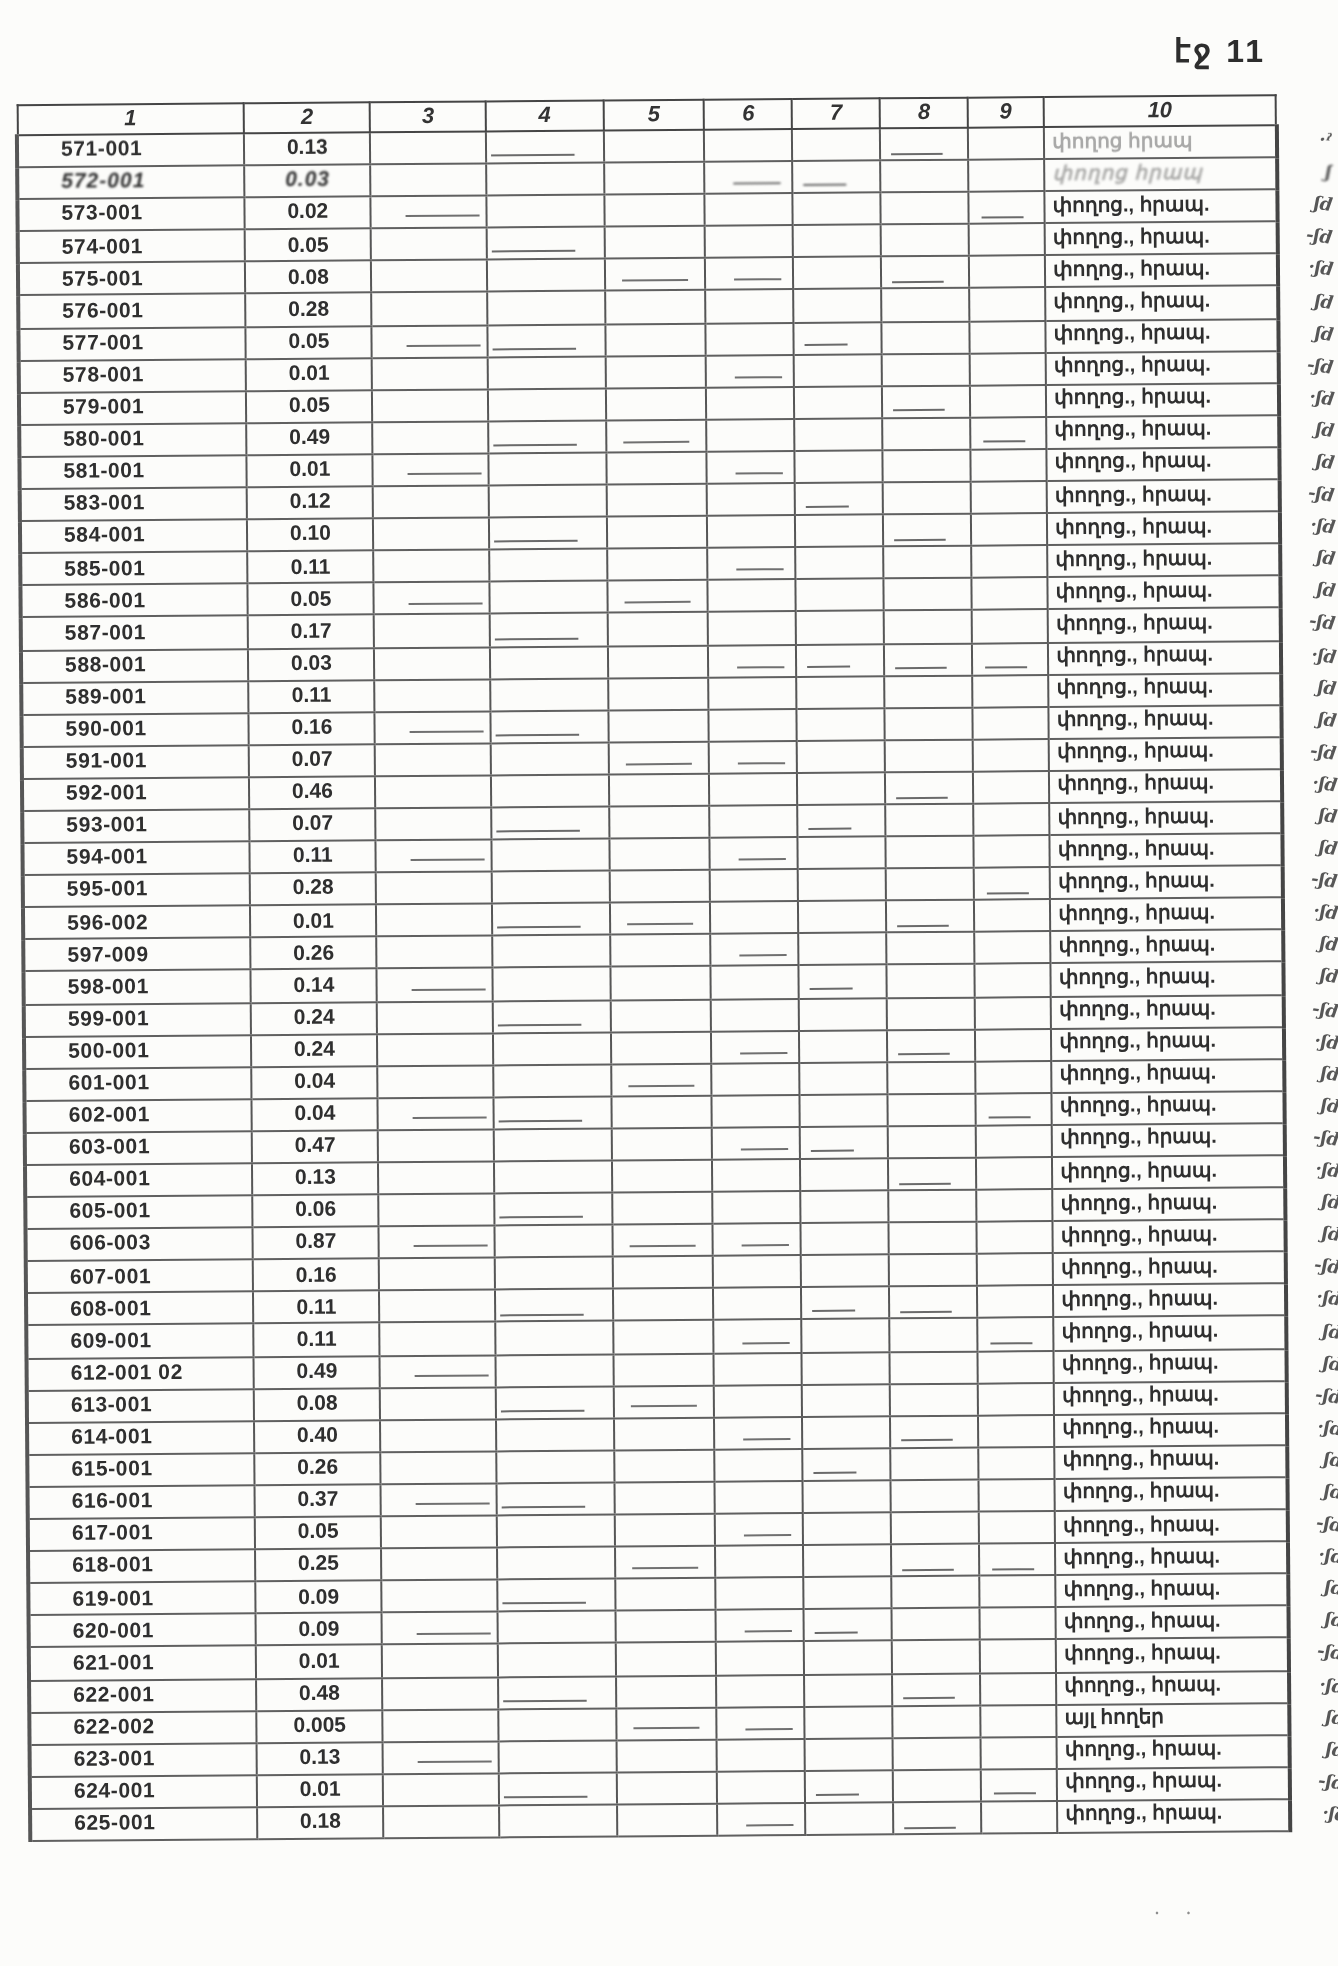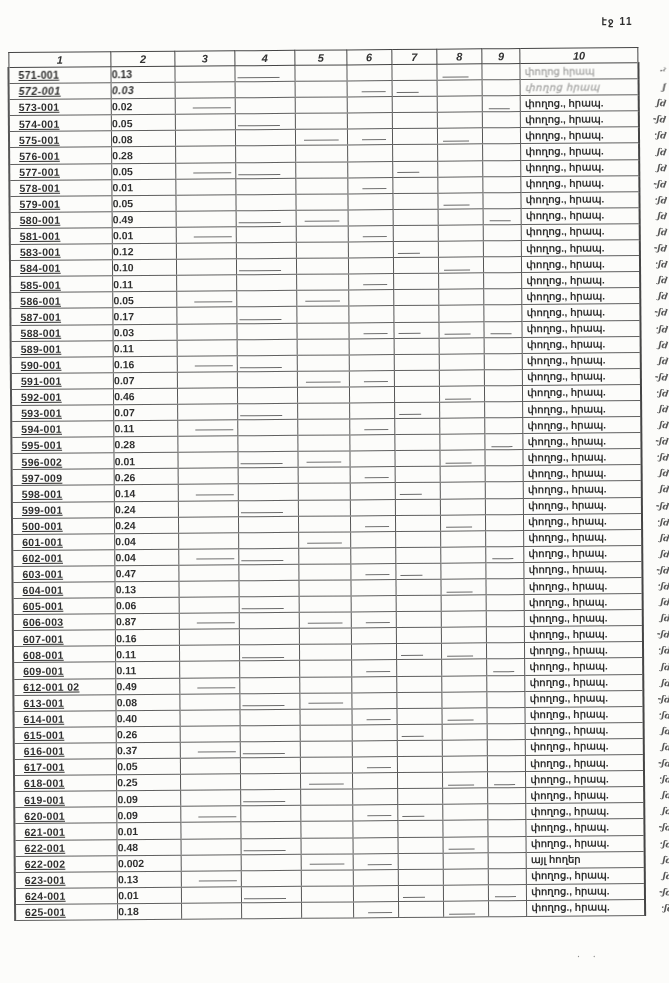--- a/index.html
+++ b/index.html
@@ -3,41 +3,41 @@
 <meta charset="utf-8">
 <style>
   html,body { margin:0; padding:0; background:#e9e9e7; }
   .sheet {
     position:relative; width:669px; height:983px; margin:0 auto;
     background:#fcfcfa; overflow:hidden;
     font-family:"Liberation Sans", sans-serif; color:#343434;
   }
   .page-label {
     position:absolute; top:16px; right:36px;
-    font-size:10px; font-weight:700; letter-spacing:1.5px; color:#2d2d2d;
+    font-size:16px; font-weight:700; letter-spacing:1.5px; color:#2d2d2d;
   }
   .table-wrap {
     position:absolute; left:8px; top:50px;
     transform:rotate(-0.45deg); transform-origin:40% 10%;
   }
   table { border-collapse:collapse; table-layout:fixed; }
   th, td { padding:0; margin:0; line-height:1; overflow:hidden; white-space:nowrap; }
   thead th {
     border:1.8px solid #454545; height:14px;
     font-size:11px; font-style:italic; font-weight:700; color:#333;
     background:#fcfcfa;
   }
   thead th.mark-h { border:none; background:transparent; }
   tbody td {
     border-left:1.6px solid rgba(72,72,72,.92);
     border-bottom:1.35px solid rgba(68,68,68,.85);
     height:15.1px; font-size:10.5px; font-weight:600; color:#2f2f2f;
   }
-  td.c1  { width:94px;  padding-left:9px; border-left-width:2px; letter-spacing:.3px;text-decoration:underline; }
-  td.c2  { width:65px;  }
+  td.c1  { width:94px;  padding-left:21px; border-left-width:2px; letter-spacing:.3px; }
+  td.c2  { width:65px;  text-align:center; }
   td.c3  { width:61px; }
   td.c4  { width:62px; }
   td.c5  { width:53px; }
   td.c6  { width:46px; }
   td.c7  { width:46px; }
   td.c8  { width:46px; }
   td.c9  { width:39px; }
   td.c10 { width:114px; border-right:2px solid #454545; padding-left:4px; font-size:10px; }
   td.markc { border:none; width:27px; text-align:right; padding-right:1px; background:transparent; }
 
@@ -727,21 +727,21 @@
             <td class="c5 empty"></td>
             <td class="c6 empty"></td>
             <td class="c7 empty"></td>
             <td class="c8 empty"></td>
             <td class="c9 empty"></td>
             <td class="c10"><span class="landuse">փողոց., հրապ.</span></td>
             <td class="markc"><span class="mark">·ʃd</span></td>
           </tr>
           <tr>
             <td class="c1">622-002</td>
-            <td class="c2">0.002</td>
+            <td class="c2">0.005</td>
             <td class="c3 empty"></td>
             <td class="c4 empty"></td>
             <td class="c5 empty"></td>
             <td class="c6 empty"></td>
             <td class="c7 empty"></td>
             <td class="c8 empty"></td>
             <td class="c9 empty"></td>
             <td class="c10"><span class="landuse">այլ հողեր</span></td>
             <td class="markc"><span class="mark">ʃd</span></td>
           </tr>

